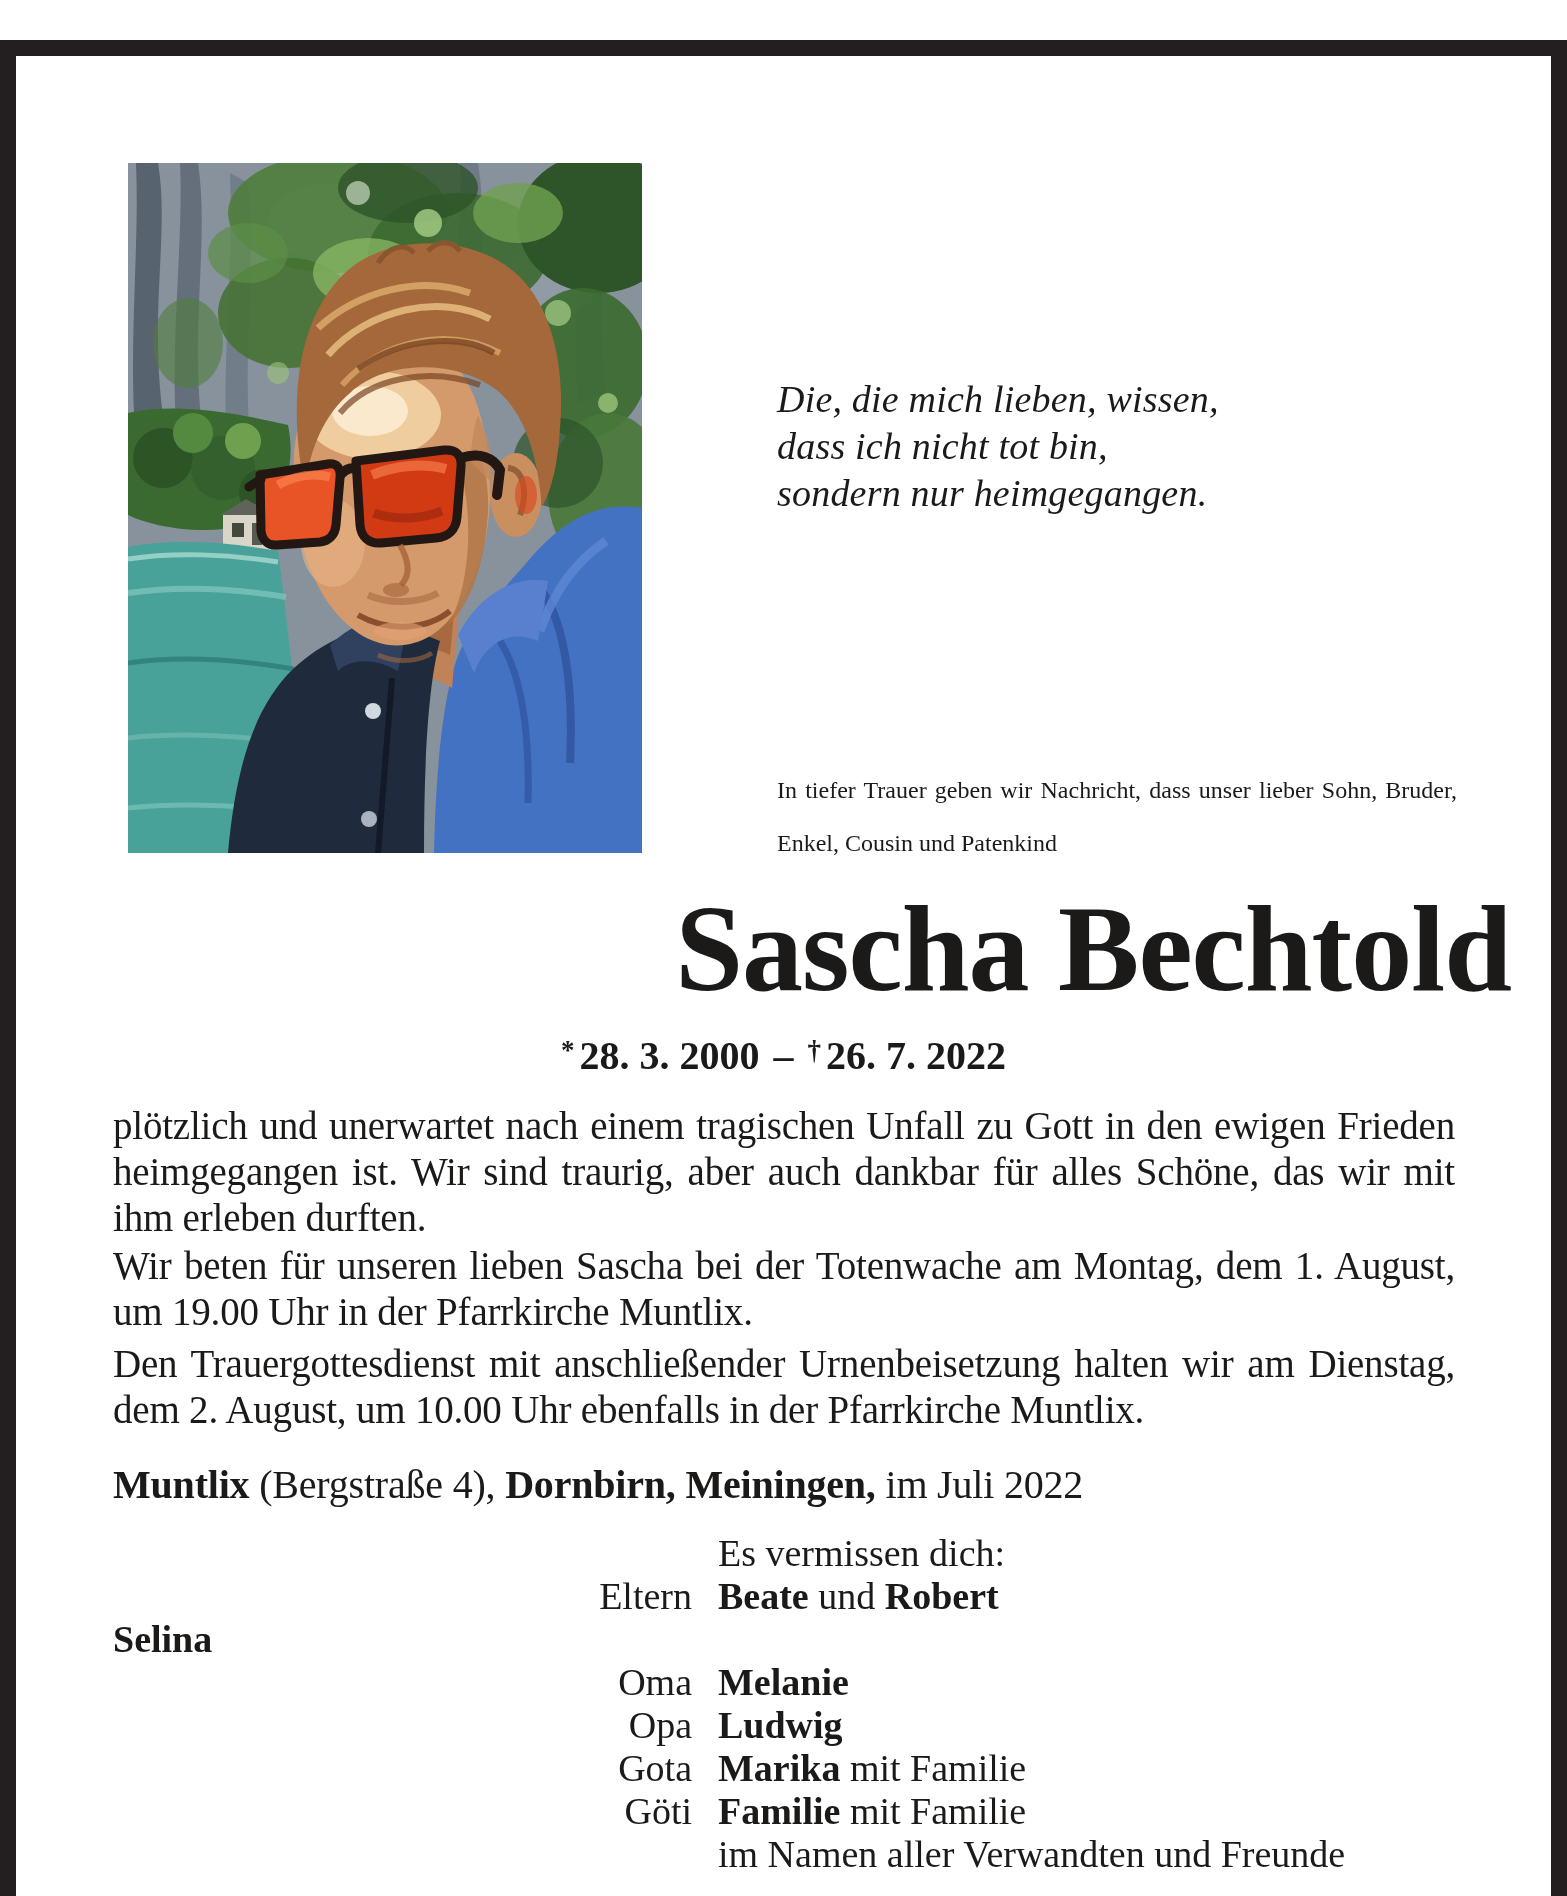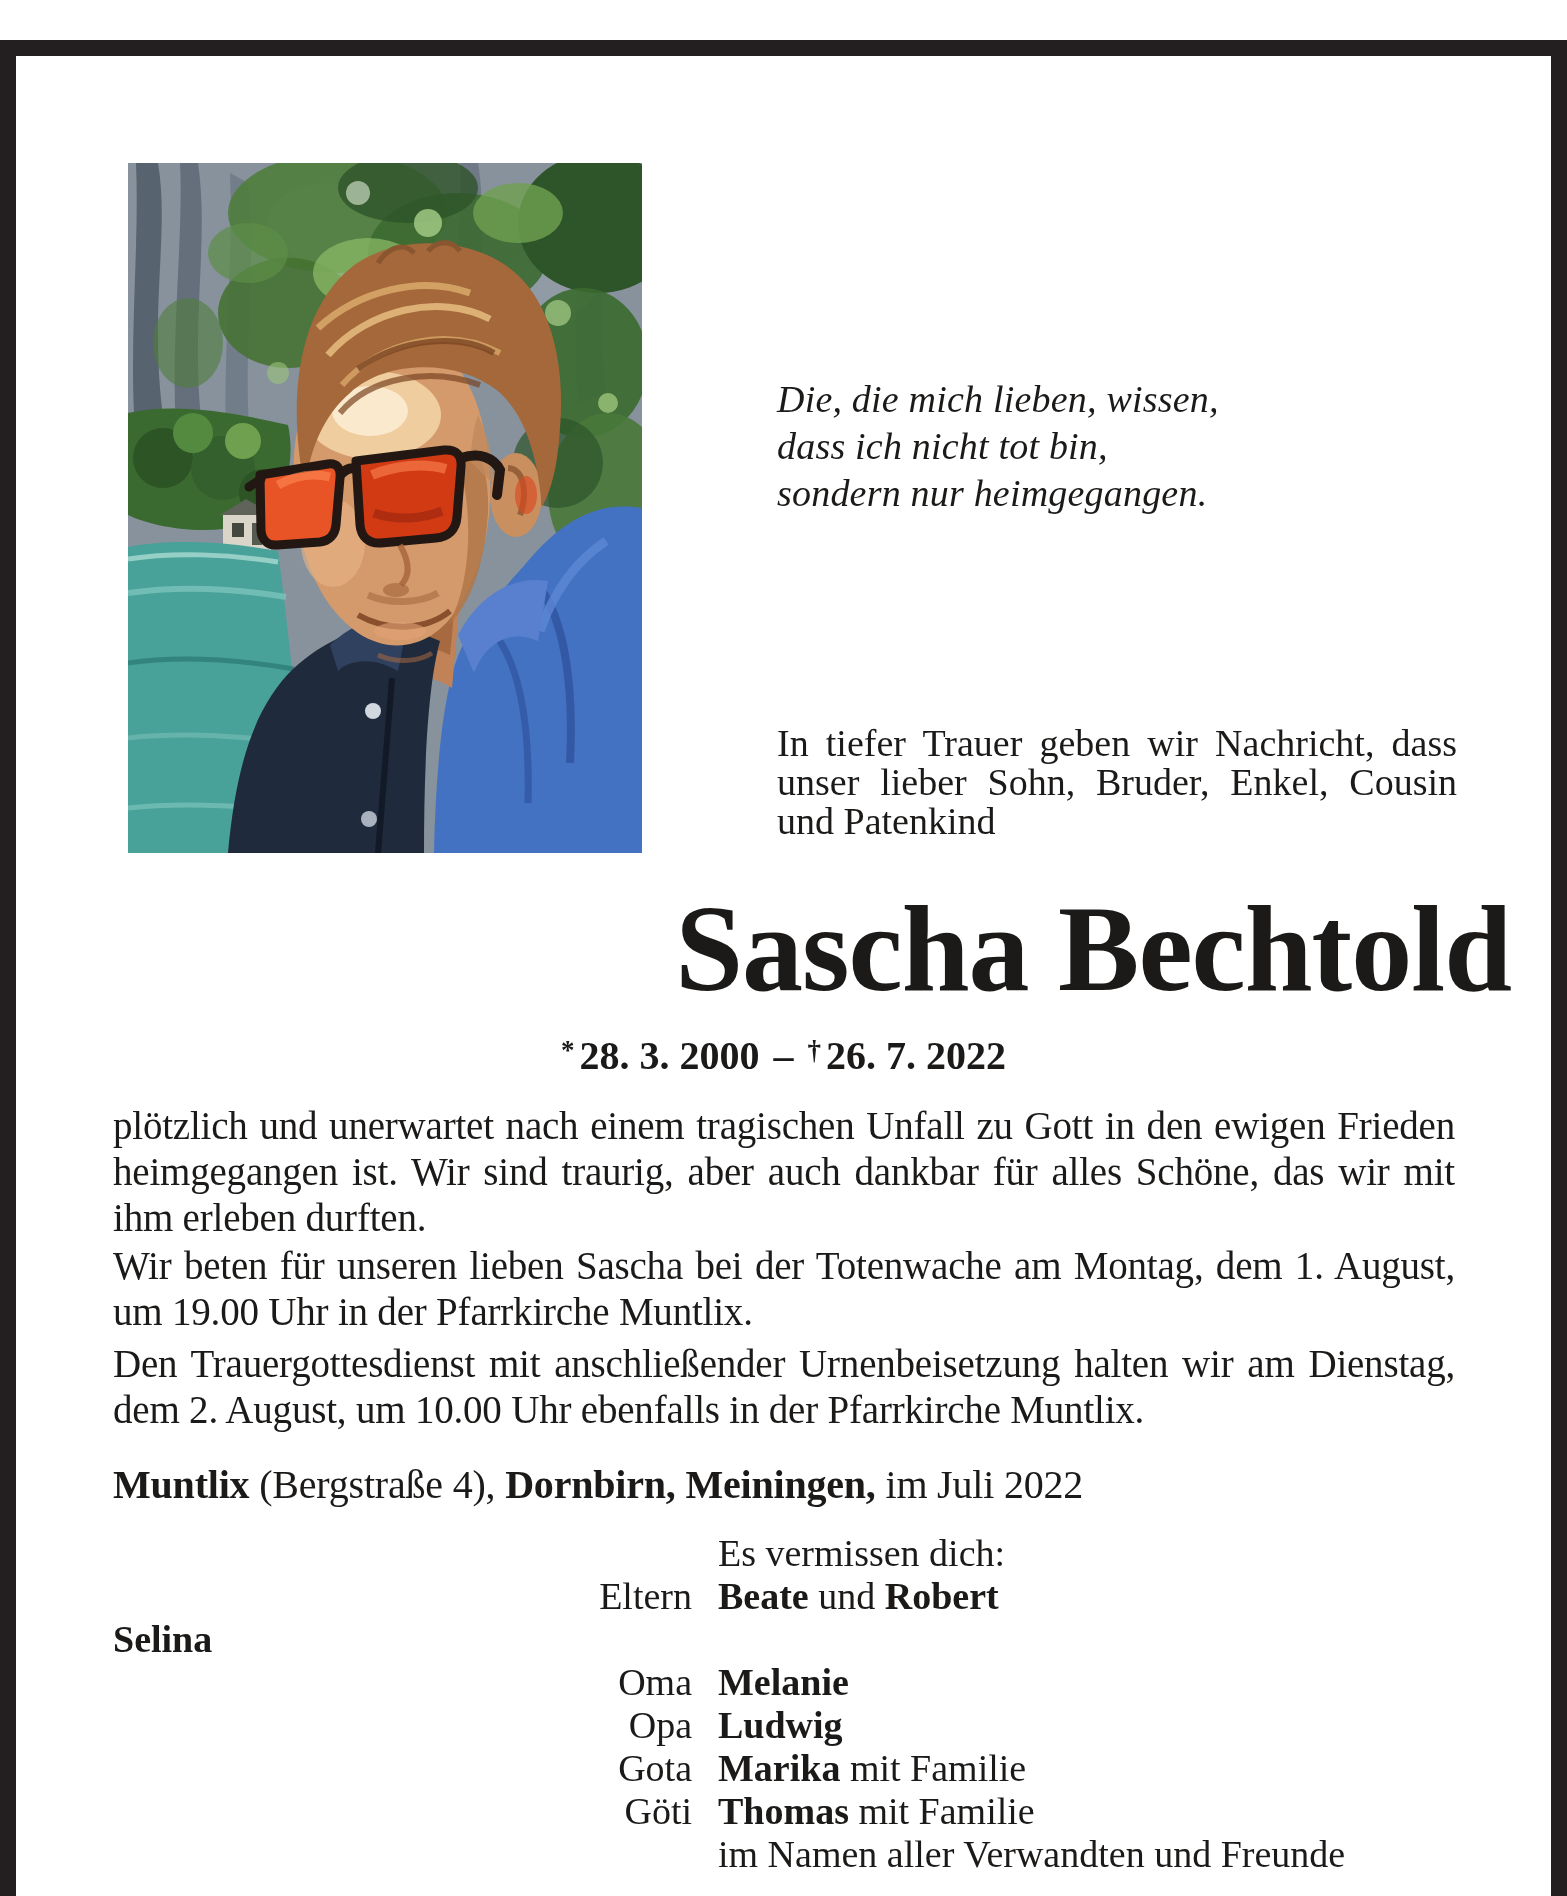--- a/index.html
+++ b/index.html
@@ -21,22 +21,22 @@
   .photo{
     position:absolute;left:128px;top:123px;
     width:514px;height:690px;
   }
   .quote{
     position:absolute;left:777px;top:336px;
     font-style:italic;font-size:38px;line-height:47px;
     letter-spacing:0.2px;
   }
   .intro{
-    position:absolute;left:777px;top:684px;width:680px;
-    font-size:38px;line-height:39px;
+    position:absolute;left:777px;top:724px;width:680px;
+    font-size:24px;line-height:53px;
     text-align:justify;text-justify:inter-word;
     margin:0;
   }
   .name{
     position:absolute;left:56px;right:56px;top:848px;
     margin:0;text-align:right;
     font-size:122px;line-height:122px;font-weight:700;
     letter-spacing:-1px;
   }
   .dates{
@@ -236,21 +236,21 @@
     <div class="m-row">
       <span class="m-label">Opa</span>
       <span class="m-name"><b>Ludwig</b></span>
     </div>
     <div class="m-row">
       <span class="m-label">Gota</span>
       <span class="m-name"><b>Marika</b><span> mit Familie</span></span>
     </div>
     <div class="m-row">
       <span class="m-label">Göti</span>
-      <span class="m-name"><b>Thomas</b><span> mit Familie</span></span>
+      <span class="m-name"><b>Familie</b><span> mit Familie</span></span>
     </div>
     <div class="m-row">
       <span class="m-label"></span>
       <span class="m-name">im Namen aller Verwandten und Freunde</span>
     </div>
   </div>
 
   <div class="frame"></div>
 </div>
 

